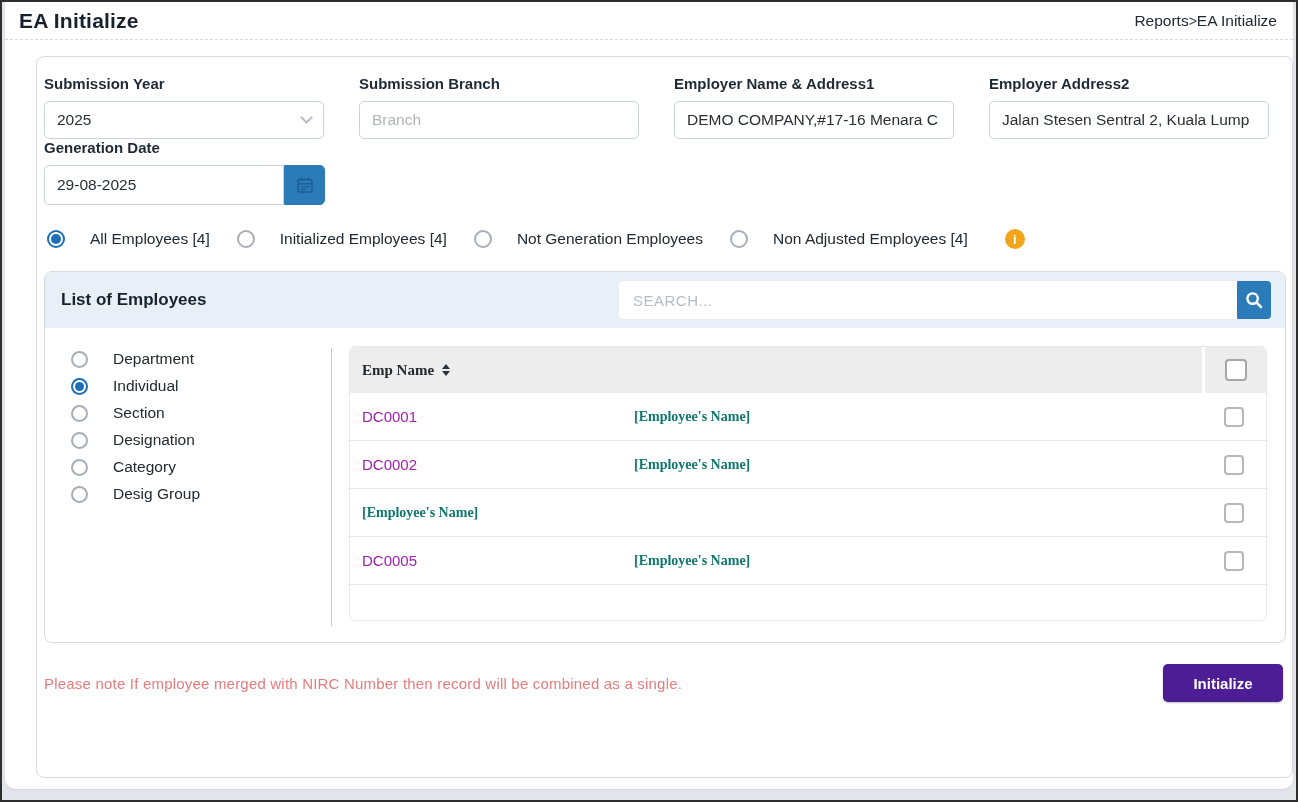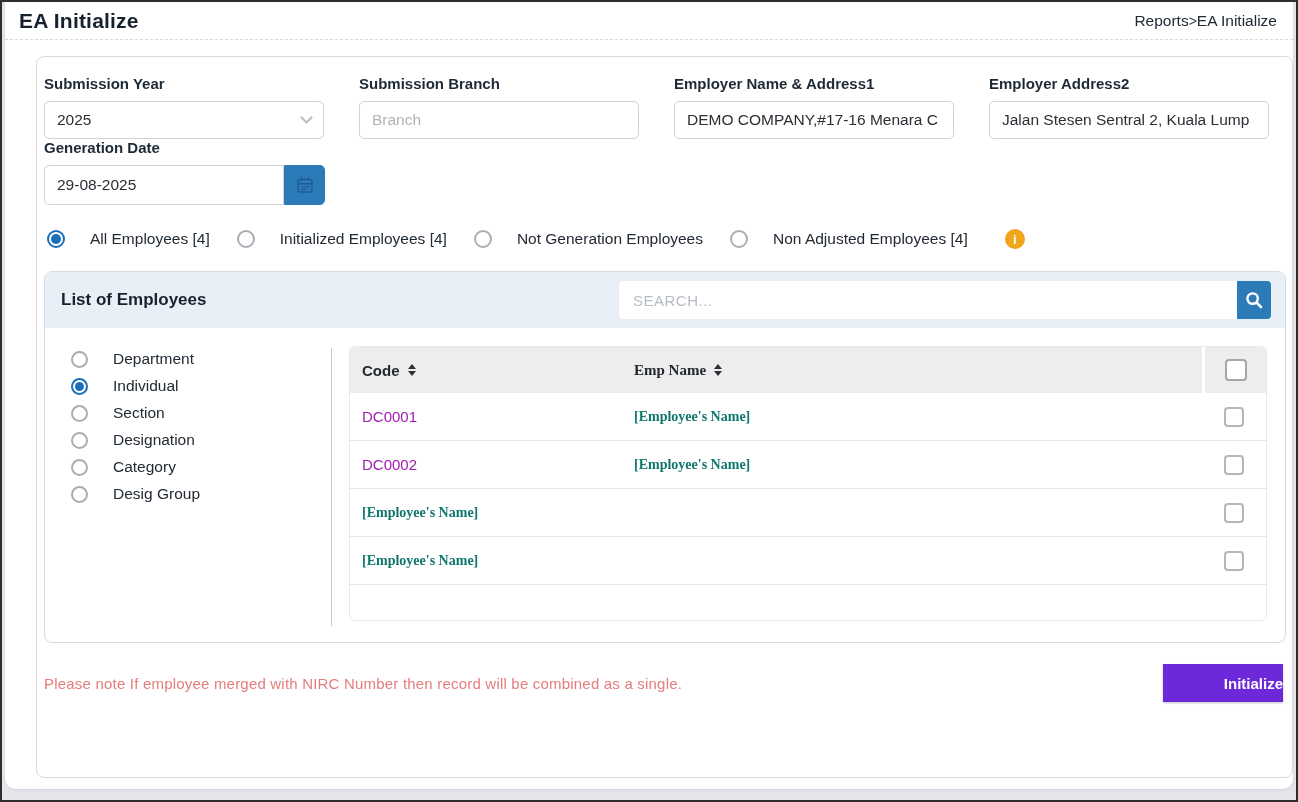--- a/index.html
+++ b/index.html
@@ -109,24 +109,23 @@
   .trow{ display:flex; height:48px; border-bottom:1px solid #e7e7e7; align-items:center; }
   .td{ padding:0 12px; }
   .code-text{ font-size:15px; color:#a21caf; }
   .name-text{ font-size:14px; font-weight:700; color:#0f766e; }
   .checkbox{ width:20px; height:20px; border:2px solid #b6b6b6; border-radius:4px; background:#fff; cursor:pointer; }
   .thead .checkbox{ width:22px; height:22px; border-color:#a6a6a6; }
   
   .footer-row{ display:flex; align-items:center; justify-content:space-between; margin-top:21px; padding-right:1px; }
   .note{ font-size:15px; color:#e57d7d; letter-spacing:.2px; }
   .init-btn{
-    width:120px; height:38px; background:#6d28d9; color:#fff; font-weight:700; font-size:15px;
-    border:none; border-radius:0; cursor:pointer; font-family:"Liberation Sans", sans-serif;
+    width:120px; height:38px; background:#4c1d95; color:#fff; font-weight:700; font-size:15px;
+    border:none; border-radius:5px; cursor:pointer; font-family:"Liberation Sans", sans-serif;
     box-shadow:0 1px 2px rgba(0,0,0,.25);
-    text-align:right;
   }
 </style>
 </head>
 <body>
 
 <div class="surface">
 
   <div class="app-header">
     <div class="page-title">EA Initialize</div>
     <div class="breadcrumb">
@@ -238,27 +237,20 @@
             <span class="radio"></span>
             <span class="radio-label">Desig Group</span>
           </label>
         </div>
 
         <div class="v-divider"></div>
 
         <div class="table-area">
           <div class="table-wrap">
             <div class="thead">
-              <div class="th col-code">
-                <span>Code</span>
-                <span class="sort-icon">
-                    <i class="tri-up"></i>
-                    <i class="tri-down"></i>
-                  </span>
-              </div>
               <div class="th col-name">
                 <span>Emp Name</span>
                 <span class="sort-icon">
                     <i class="tri-up"></i>
                     <i class="tri-down"></i>
                   </span>
               </div>
               <div class="th col-check">
                 <span class="checkbox"></span>
               </div>
@@ -278,20 +270,21 @@
                 <span class="checkbox"></span>
               </div>
             </div>
             <div class="trow">
               <div class="td col-name name-text">[Employee's Name]</div>
               <div class="td col-check">
                 <span class="checkbox"></span>
               </div>
             </div>
             <div class="trow">
+              <div class="td col-code code-text">DC0005</div>
               <div class="td col-name name-text">[Employee's Name]</div>
               <div class="td col-check">
                 <span class="checkbox"></span>
               </div>
             </div>
           </div>
         </div>
       </div>
     </div>
 

